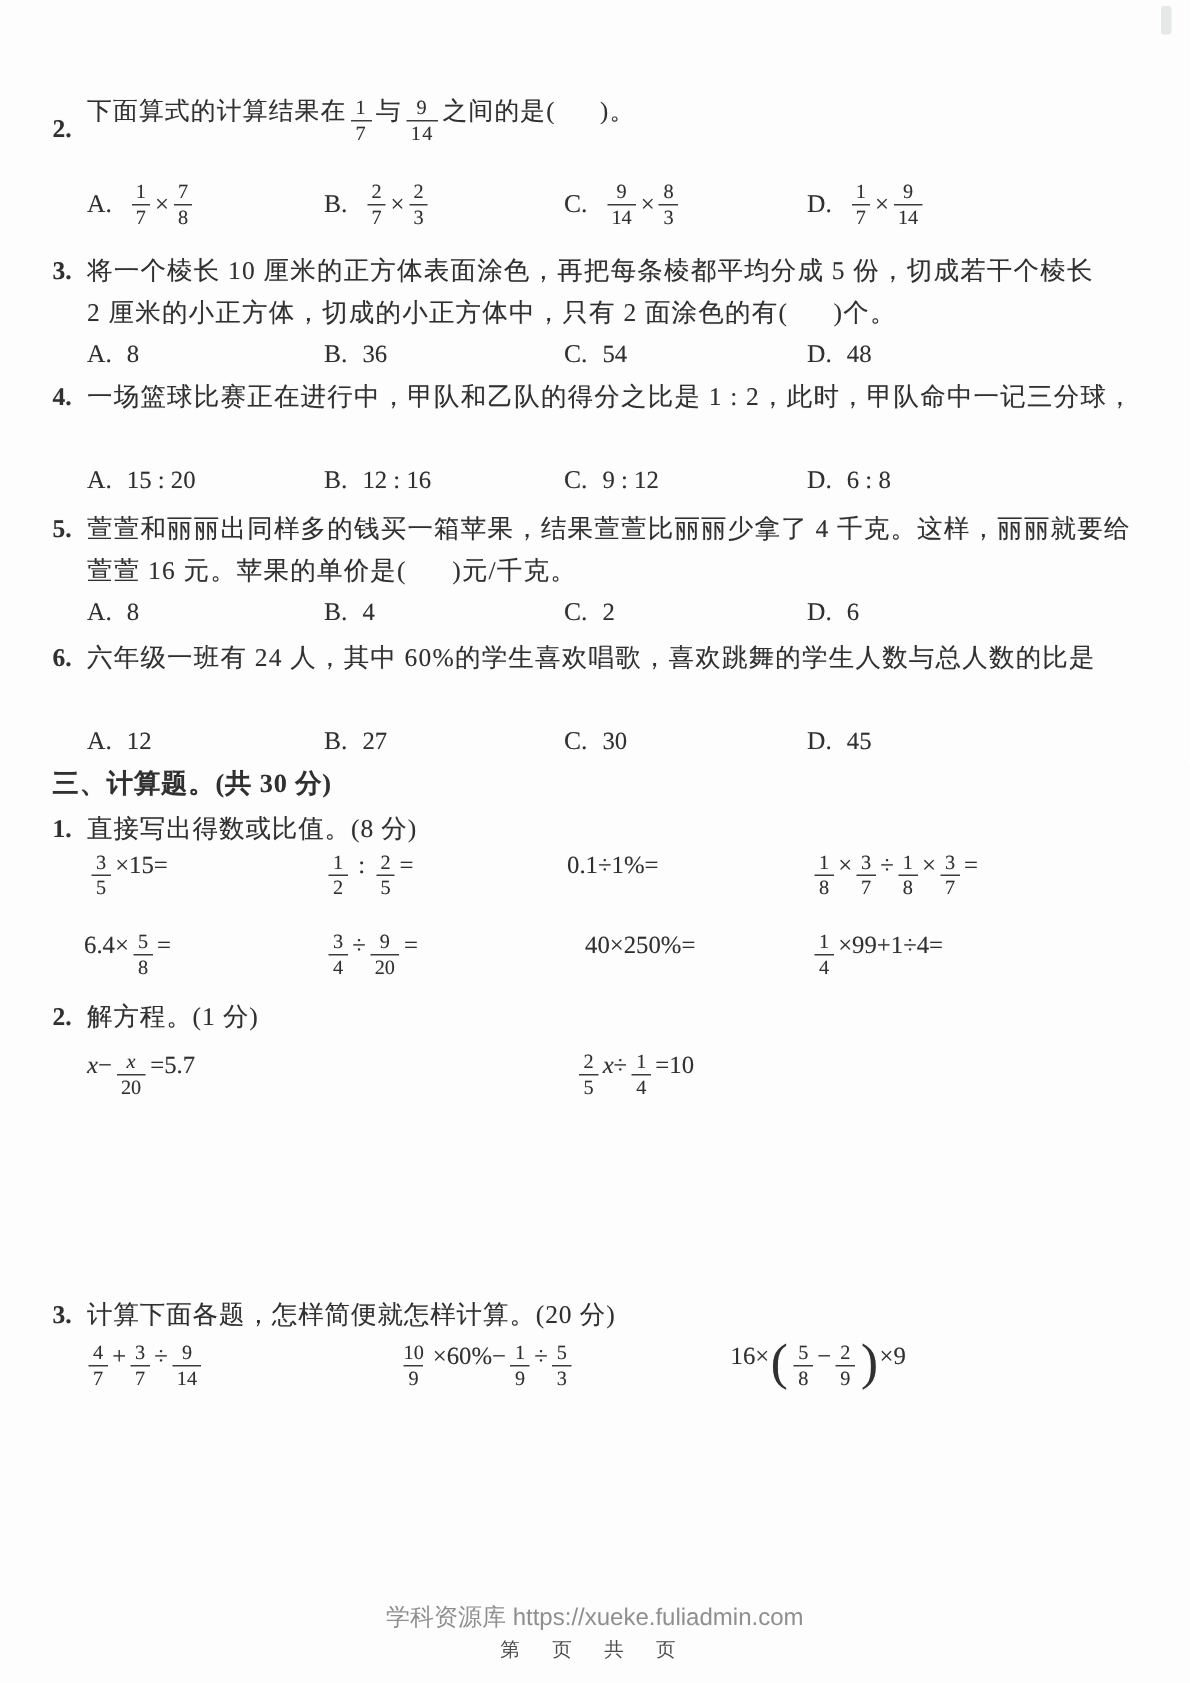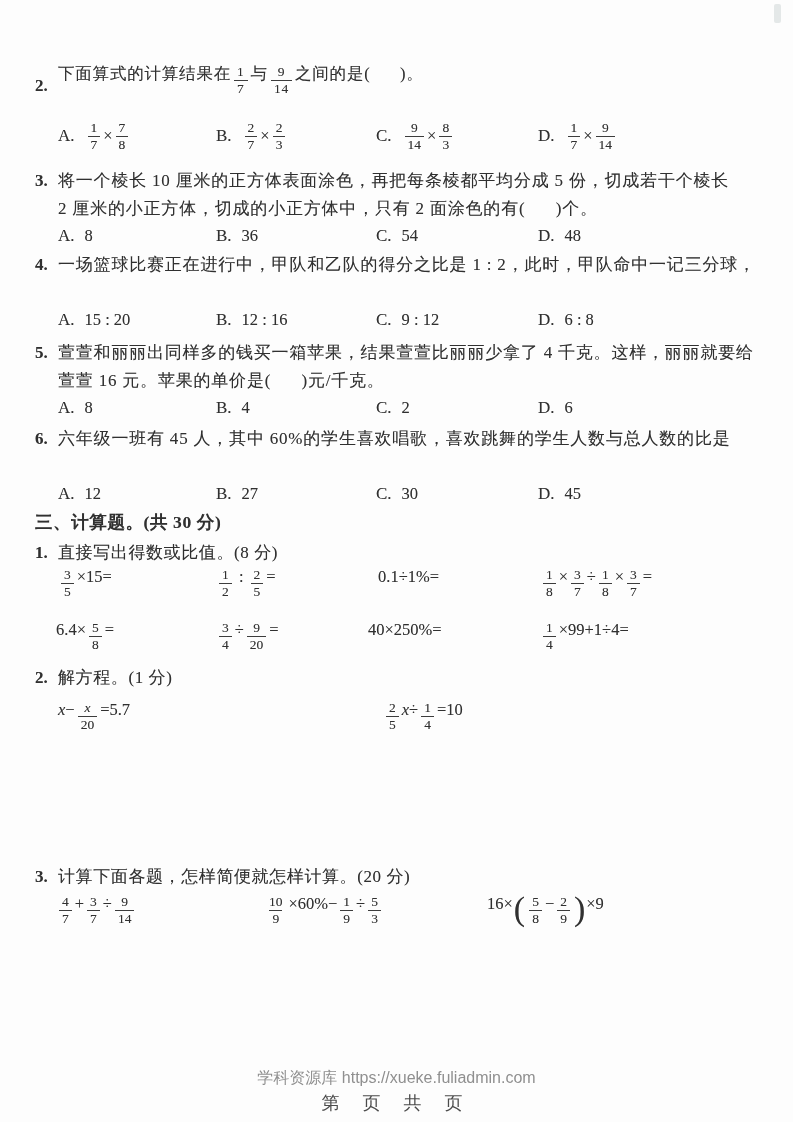--- a/index.html
+++ b/index.html
@@ -21,21 +21,21 @@
   .optrow{left:0;right:0;}
   .optrow .opt{position:absolute;display:inline-flex;align-items:center;height:100%;}
   .optrow.tall{height:44px;}
   .optrow.short{height:20px;}
   .optlabel{font-size:17px;margin-right:10px;}
   .optbody{display:inline-flex;align-items:center;font-size:17px;}
   .opt-1{left:58px}.opt-2{left:216px}.opt-3{left:376px}.opt-4{left:538px}
   .footer-site{left:0;width:100%;text-align:center;
         font-family:"Liberation Sans","DejaVu Sans",sans-serif;font-size:16px;color:#8f8f8f;text-shadow:none;}
   .footer-page{left:0;width:100%;text-align:center;
-        font-family:"Liberation Sans","DejaVu Sans",sans-serif;font-size:18px;color:#4b4b4b;
+        font-family:"Liberation Sans","DejaVu Sans",sans-serif;font-size:13px;color:#4b4b4b;
         letter-spacing:9px;text-shadow:none;}
   .artifact{width:7px;height:19px;background:#e4e8e8;border-radius:2px;}
 </style>
 </head>
 <body>
 
 <div class="page">
 
   <div class="abs artifact" style="left:774px;top:4px"></div>
 
@@ -195,21 +195,21 @@
       </span>
       <span class="opt opt-4">
         <span class="optlabel">D.</span>
         <span class="optbody">
           <span class="mtxt">6</span>
         </span>
       </span>
     </div>
 
   <span class="abs qnum" style="left:35px;top:429px">6.</span>
-  <div class="abs line" style="left:58px;top:429px">六年级一班有 45 人，其中 60%的学生喜欢唱歌，喜欢跳舞的学生人数与总人数的比是</div>
+  <div class="abs line" style="left:58px;top:429px">六年级一班有 24 人，其中 60%的学生喜欢唱歌，喜欢跳舞的学生人数与总人数的比是</div>
   <div class="abs optrow short" style="top:484px">
       <span class="opt opt-1">
         <span class="optlabel">A.</span>
         <span class="optbody">
           <span class="mtxt">12</span>
         </span>
       </span>
       <span class="opt opt-2">
         <span class="optlabel">B.</span>
         <span class="optbody">
@@ -291,21 +291,21 @@
         <span class="num">3</span>
         <span class="den">4</span>
       </span>
       <span class="mtxt">÷</span>
       <span class="frac">
         <span class="num">9</span>
         <span class="den">20</span>
       </span>
       <span class="mtxt">=</span>
     </div>
-  <div class="abs mathline" style="left:368px;top:620px;height:44px">
+  <div class="abs mathline" style="left:390px;top:620px;height:44px">
       <span class="mtxt">40×250%=</span>
     </div>
   <div class="abs mathline" style="left:540px;top:620px;height:44px">
       <span class="frac">
         <span class="num">1</span>
         <span class="den">4</span>
       </span>
       <span class="mtxt">×99+1÷4=</span>
     </div>
 

